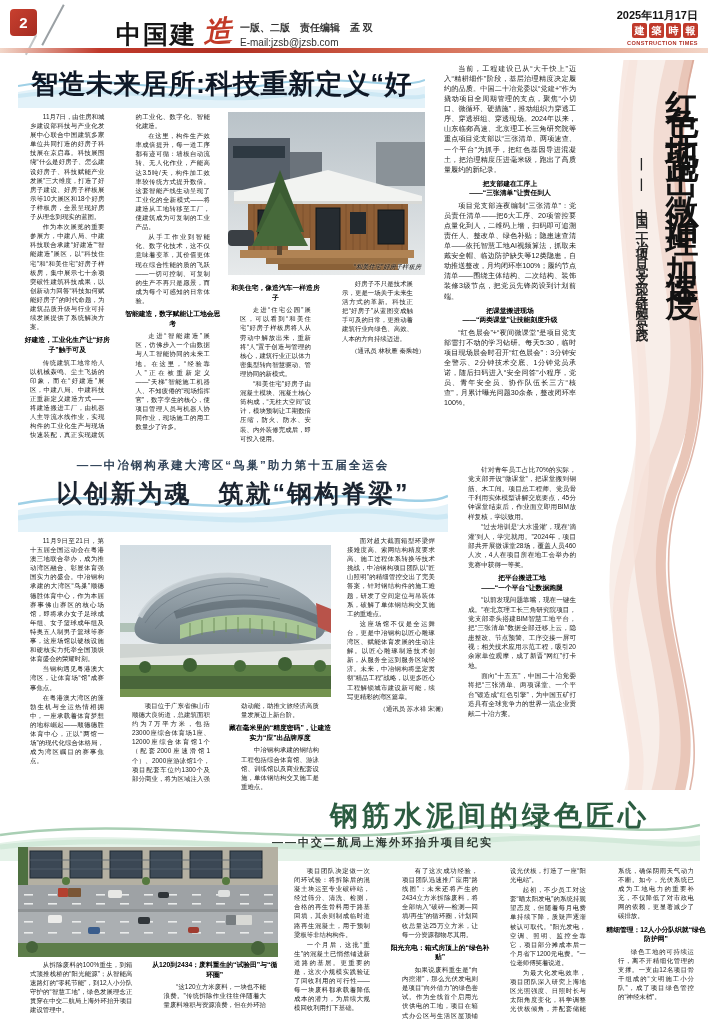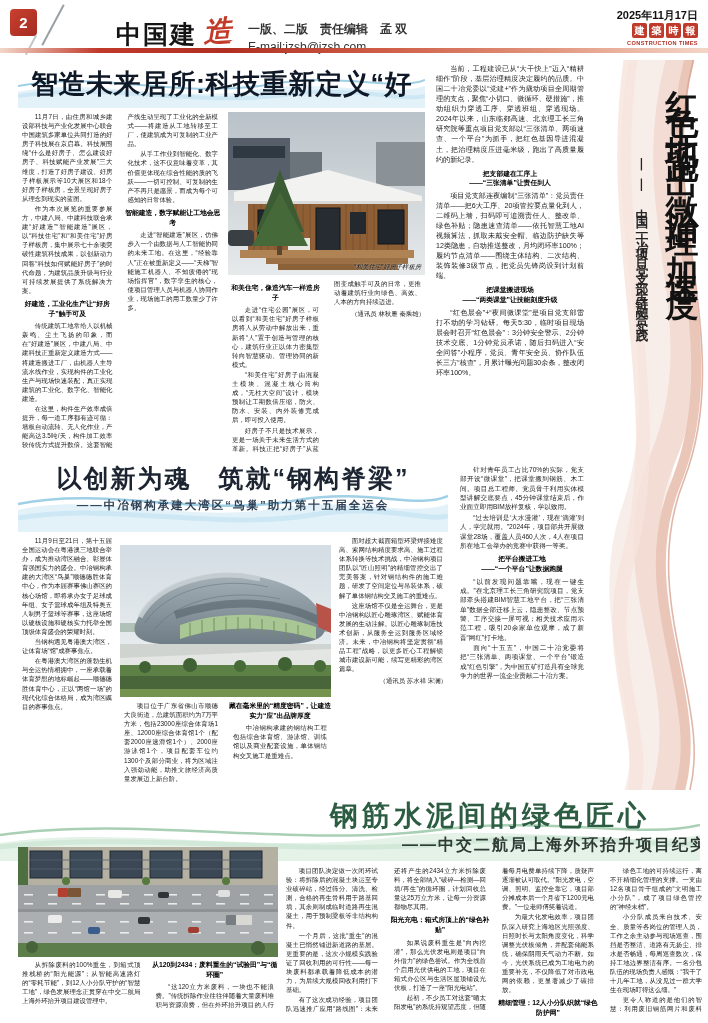--- a/index.html
+++ b/index.html
@@ -12,49 +12,49 @@
   
   .pagenum{
     left:10px;top:9px;width:27px;height:27px;border-radius:4px;
     background:linear-gradient(135deg,#c8402f,#a52c22);
     color:#fff;font-size:15px;font-weight:bold;
     display:flex;align-items:center;justify-content:center;
   }
   .slash{width:2px;background:#9aa0a4;transform:rotate(28deg);}
   .sect-title{left:116px;top:18px;font-size:25px;font-weight:900;color:#141414;letter-spacing:2px;}
   .sect-logo{left:203px;top:12px;font-size:29px;font-weight:900;color:#c23a28;transform:rotate(-4deg);font-style:italic;}
-  .edition{left:248px;top:20px;font-size:12px;color:#333;line-height:1.5;}
+  .edition{left:240px;top:20px;font-size:10px;color:#333;line-height:1.5;}
   .hdr-date{right:10px;top:8px;font-size:11px;font-weight:bold;color:#111;text-align:right;}
   .seals{right:10px;top:23px;display:flex;gap:2px;}
   .seal{
     width:15px;height:15px;background:#c03a2b;border-radius:2px;color:#fff;
     font-size:10px;font-weight:bold;display:flex;align-items:center;justify-content:center;
     font-family:"Liberation Serif","DejaVu Serif",serif;
   }
   .mast-en{right:10px;top:40px;font-size:5.6px;font-weight:bold;color:#b03228;letter-spacing:.4px;}
   .redbar{
     left:0;top:48px;width:708px;height:5px;
     background:linear-gradient(90deg,#f2d7c9 0%,#c0392b 14%,#b02f22 32%,#d06049 55%,#e2977f 78%,#f3d6c8 100%);
   }
   
   .news-text{font-size:6.4px;line-height:1.42;color:#191919;text-align:justify;overflow:hidden;}
-  .news-text .news-p{margin:0 4px 1px;text-indent:2em;}
+  .news-text .news-p{margin:0 12px 1px;text-indent:2em;}
   .news-text .news-h{margin:4px 0 3px;text-indent:0;text-align:center;font-weight:bold;font-size:6.8px;color:#000;}
   .news-text .news-by{margin-top:3px;text-indent:0;text-align:right;color:#222;}
   .col2{column-count:2;column-gap:7px;column-fill:auto;}
   .col4{column-count:4;column-gap:8px;column-fill:auto;}
   
   .banner{overflow:hidden;}
   .banner svg{position:absolute;left:0;top:0;width:100%;height:100%;}
   .banner .bt{position:relative;z-index:2;}
   .h1-title{font-size:27px;font-weight:900;color:#0f1826;text-align:center;letter-spacing:.5px;line-height:44px;}
   .h2-title{font-size:25px;font-weight:900;color:#1b2430;text-align:center;letter-spacing:2px;line-height:40px;}
   .h2-sub{font-size:11.5px;font-weight:bold;color:#2f4257;text-align:center;letter-spacing:2px;}
   .h4-title{font-size:28px;font-weight:900;color:#2c5c41;text-align:center;letter-spacing:4px;line-height:38px;}
-  .h4-sub{font-size:16px;font-weight:bold;color:#2e3a33;text-align:right;letter-spacing:2px;}
+  .h4-sub{font-size:11px;font-weight:bold;color:#2e3a33;text-align:left;letter-spacing:2px;}
   
   .photo{overflow:hidden;background:#dfe3e6;}
   .photo svg{display:block;width:100%;height:100%;}
   .photo-cap{
     position:absolute;right:4px;bottom:3px;font-size:6.3px;font-style:italic;color:#101010;
     text-shadow:0 0 2px rgba(255,255,255,.9);z-index:2;
   }
   
   .sidebar{left:592px;top:60px;width:116px;height:730px;overflow:hidden;}
   .sidebar svg{position:absolute;left:0;top:0;width:100%;height:100%;}
@@ -170,22 +170,22 @@
   <div class="v-title">红色工地跑出『微治理』加速度</div>
   <div class="v-sub">——中国二十冶项目党支部全链融合实践</div>
 </div>
 
 <div class="abs banner" style="left:18px;top:458px;width:430px;height:74px;">
   <svg viewBox="0 0 430 74" preserveAspectRatio="none">
     <path d="M0,74 L0,52 C80,34 170,66 260,50 C330,38 390,60 430,46 L430,74 Z" fill="#e3f2f9"></path>
     <path d="M0,46 C90,28 180,60 280,42 C350,30 400,52 430,38" fill="none" stroke="#9fd0e6" stroke-width="2.5"></path>
     <path d="M0,60 C100,44 200,74 300,56 C360,46 410,64 430,58" fill="none" stroke="#c7e5f2" stroke-width="5" opacity=".8"></path>
   </svg>
+  <div class="bt h2-sub">——中冶钢构承建大湾区“鸟巢”助力第十五届全运会</div>
   <div class="bt h2-title">以创新为魂　筑就“钢构脊梁”</div>
-  <div class="bt h2-sub">——中冶钢构承建大湾区“鸟巢”助力第十五届全运会</div>
 </div>
 
 <div class="abs news-text" style="left:18px;top:536px;width:98px;height:257px;">
     <p class="news-p">11月9日至21日，第十五届全国运动会在粤港澳三地联合举办，成为推动湾区融合、彰显体育强国实力的盛会。中冶钢构承建的大湾区“鸟巢”顺德德胜体育中心，作为本届赛事佛山赛区的核心场馆，即将承办女子足球成年组、女子篮球成年组及特奥五人制男子篮球等赛事，这座场馆以硬核设施和硬核实力托举全国顶级体育盛会的荣耀时刻。</p>
     <p class="news-p">当钢构遇见粤港澳大湾区，让体育场“馆”成赛事焦点。</p>
     <p class="news-p">在粤港澳大湾区的蓬勃生机与全运热情相拥中，一座承载着体育梦想的地标崛起——顺德德胜体育中心，正以“两馆一场”的现代化综合体格局，成为湾区瞩目的赛事焦点。</p>
   </div>
 
 <div class="abs photo" style="left:120px;top:545px;width:211px;height:152px;">
   <svg viewBox="0 0 211 152" preserveAspectRatio="none">

